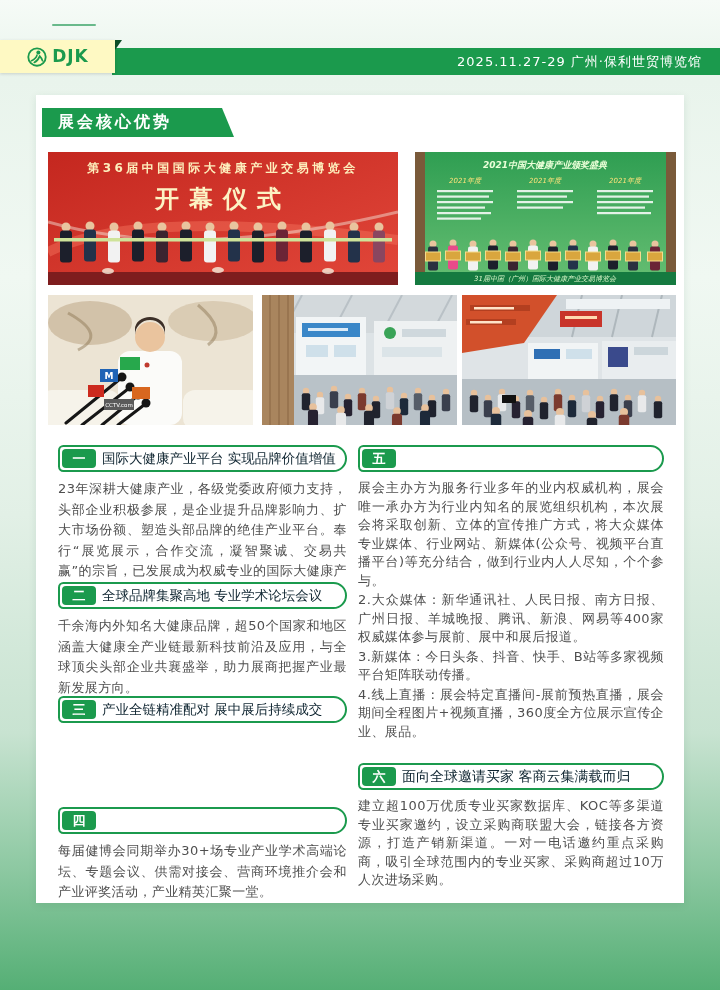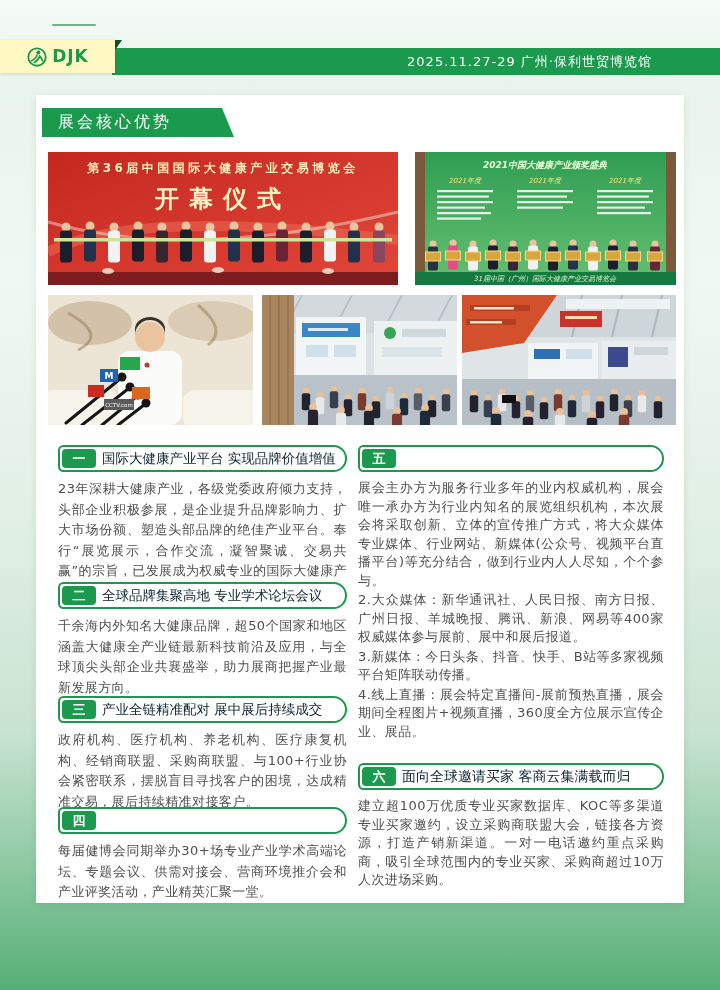--- a/index.html
+++ b/index.html
@@ -6,21 +6,21 @@
   body{
     width:720px;height:990px;position:relative;overflow:hidden;
     font-family:"DejaVu Sans","Liberation Sans",sans-serif;
     background:linear-gradient(180deg,#f6fbf7 0%,#e9f4ec 8%,#f0f8f2 28%,#e2f0e6 52%,#c8e3d1 74%,#8cc8a1 88%,#55af75 100%);
   }
   .page{position:absolute;inset:0;}
   
   .header-bar{
     position:absolute;left:112px;right:0;top:48px;height:27px;
     background:#1b9a4d;display:flex;align-items:center;justify-content:flex-end;
-    padding-right:68px;box-sizing:border-box;
+    padding-right:18px;box-sizing:border-box;
   }
   .header-bar span{color:#ffffff;font-size:13px;letter-spacing:1px;}
   .logo-box{
     position:absolute;left:0;top:40px;width:115px;height:33px;background:#fef9c3;
     display:flex;align-items:center;justify-content:center;gap:4px;
     box-shadow:0 1px 3px rgba(0,0,0,.15);
   }
   .logo-text{color:#1b9a4d;font-weight:bold;font-size:17px;letter-spacing:1px;line-height:1;}
   .logo-tagline{position:absolute;left:52px;top:24px;width:44px;height:2px;background:#69b98b;border-radius:1px;}
   .logo-notch{
@@ -30,21 +30,21 @@
   
   .card{
     position:absolute;left:36px;top:95px;width:648px;height:808px;background:#ffffff;
     box-shadow:0 2px 8px rgba(20,80,45,.10);
   }
   .title-banner{
     position:absolute;left:6px;top:13px;width:192px;height:29px;background:#1b9a4d;
     clip-path:polygon(0 0,calc(100% - 12px) 0,100% 100%,0 100%);
     display:flex;align-items:center;padding-left:16px;box-sizing:border-box;
   }
-  .title-banner span{color:#fff;font-weight:normal;font-size:16px;letter-spacing:3px;}
+  .title-banner span{color:#fff;font-weight:bold;font-size:16px;letter-spacing:3px;}
   
   .photo{position:absolute;overflow:hidden;}
   .photo svg{display:block;}
   
   .sec{position:absolute;}
   .pill{
     display:flex;align-items:center;height:27px;box-sizing:border-box;
     border:2px solid #1b9a4d;border-radius:6px 15px 15px 6px;background:#fff;
     padding:2px;gap:6px;overflow:hidden;white-space:nowrap;
   }
@@ -328,21 +328,20 @@
       <span class="pill-title">全球品牌集聚高地 专业学术论坛会议</span>
     </div>
     <p>千余海内外知名大健康品牌，超50个国家和地区涵盖大健康全产业链最新科技前沿及应用，与全球顶尖头部企业共襄盛举，助力展商把握产业最新发展方向。</p>
   </section>
 
   <section class="sec" style="left:58px;top:696px;width:289px;">
     <div class="pill">
       <span class="badge">三</span>
       <span class="pill-title">产业全链精准配对 展中展后持续成交</span>
     </div>
-    <p>政府机构、医疗机构、养老机构、医疗康复机构、经销商联盟、采购商联盟、与100+行业协会紧密联系，摆脱盲目寻找客户的困境，达成精准交易，展后持续精准对接客户。</p>
   </section>
 
   <section class="sec" style="left:58px;top:807px;width:289px;">
     <div class="pill">
       <span class="badge">四</span>
     </div>
     <p>每届健博会同期举办30+场专业产业学术高端论坛、专题会议、供需对接会、营商环境推介会和产业评奖活动，产业精英汇聚一堂。</p>
   </section>
 
   <section class="sec col-r" style="left:358px;top:445px;width:306px;">

